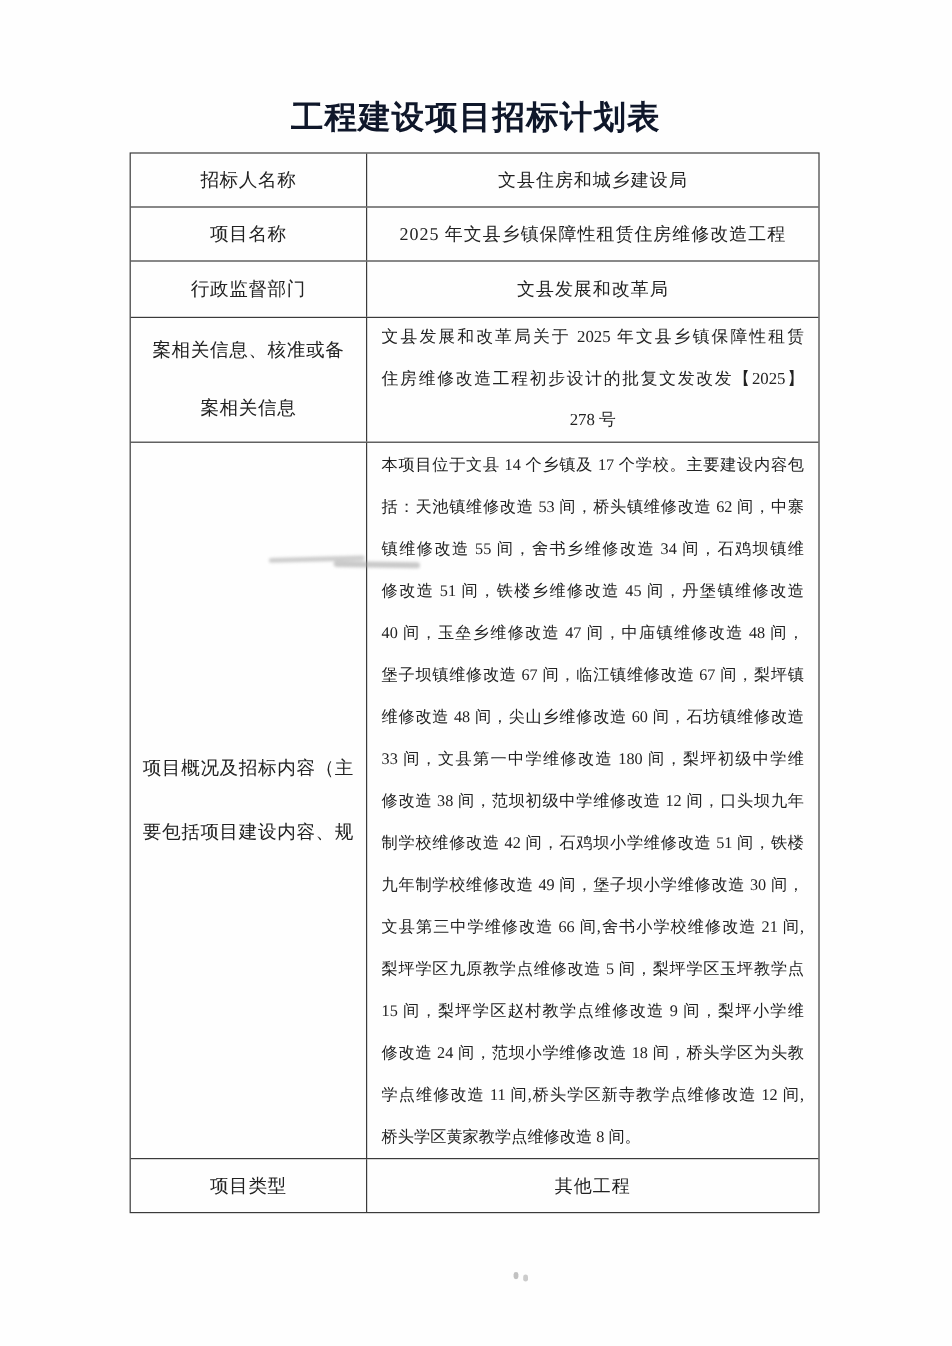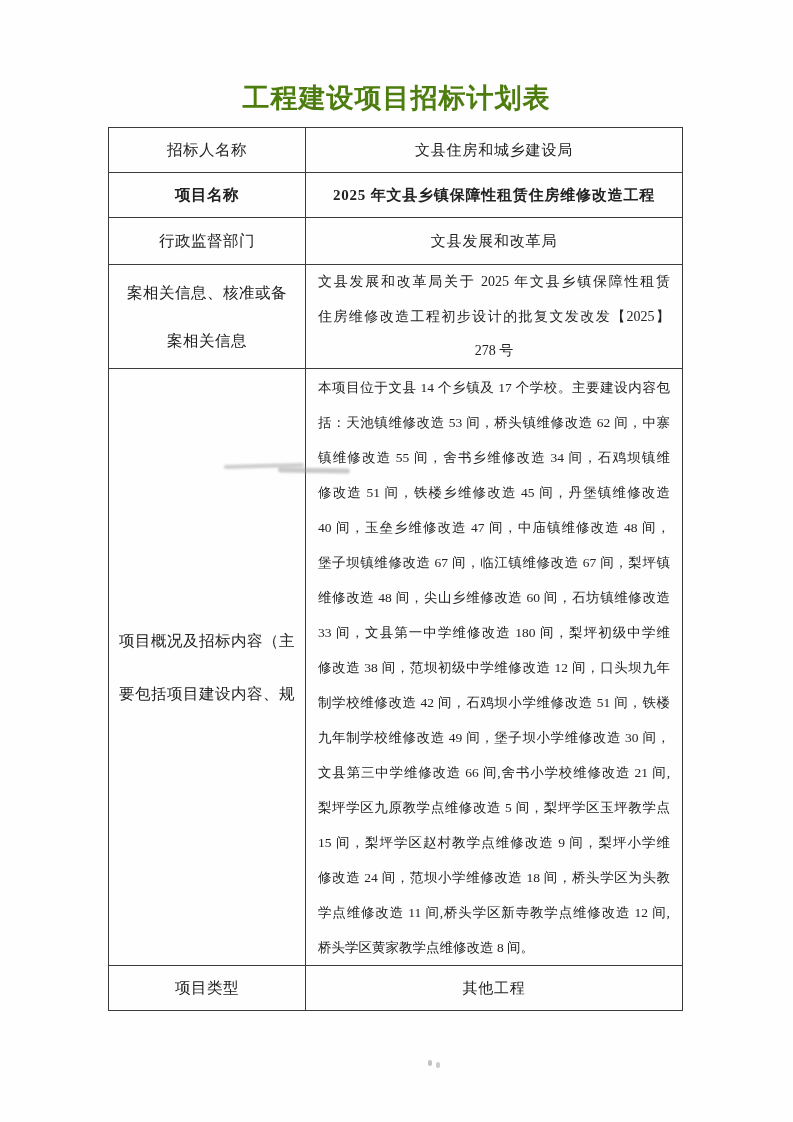--- a/index.html
+++ b/index.html
@@ -17,21 +17,21 @@
   }
   .title {
     position: absolute;
     top: 80px; left: 0;
     width: 793px;
     margin: 0;
     text-align: center;
     font-size: 27px;
     font-weight: bold;
     letter-spacing: 1px;
-    color: #4d7c0f;
+    color: #0f172a;
   }
   .table {
     position: absolute;
     left: 108px; top: 127px;
     width: 575px;
     border: 1.5px solid #3b3b3b;
     box-sizing: border-box;
     background: transparent;
   }
   .trow {
@@ -59,21 +59,21 @@
     color: #222;
   }
   .center-cell {
     display: flex;
     align-items: center;
     justify-content: center;
     font-size: 15px;
     letter-spacing: 0.8px;
   }
   .r1 { height: 45px; }
-  .r2 { height: 45px; font-weight: bold; }
+  .r2 { height: 45px; }
   .r3 { height: 47px; }
   .r4 { height: 104px; }
   .r5 { height: 597px; }
   .r6 { height: 44px; }
 
   .vlines { padding: 0 12px; overflow: hidden; }
   .tline {
     text-align: justify;
     text-align-last: justify;
     white-space: normal;

